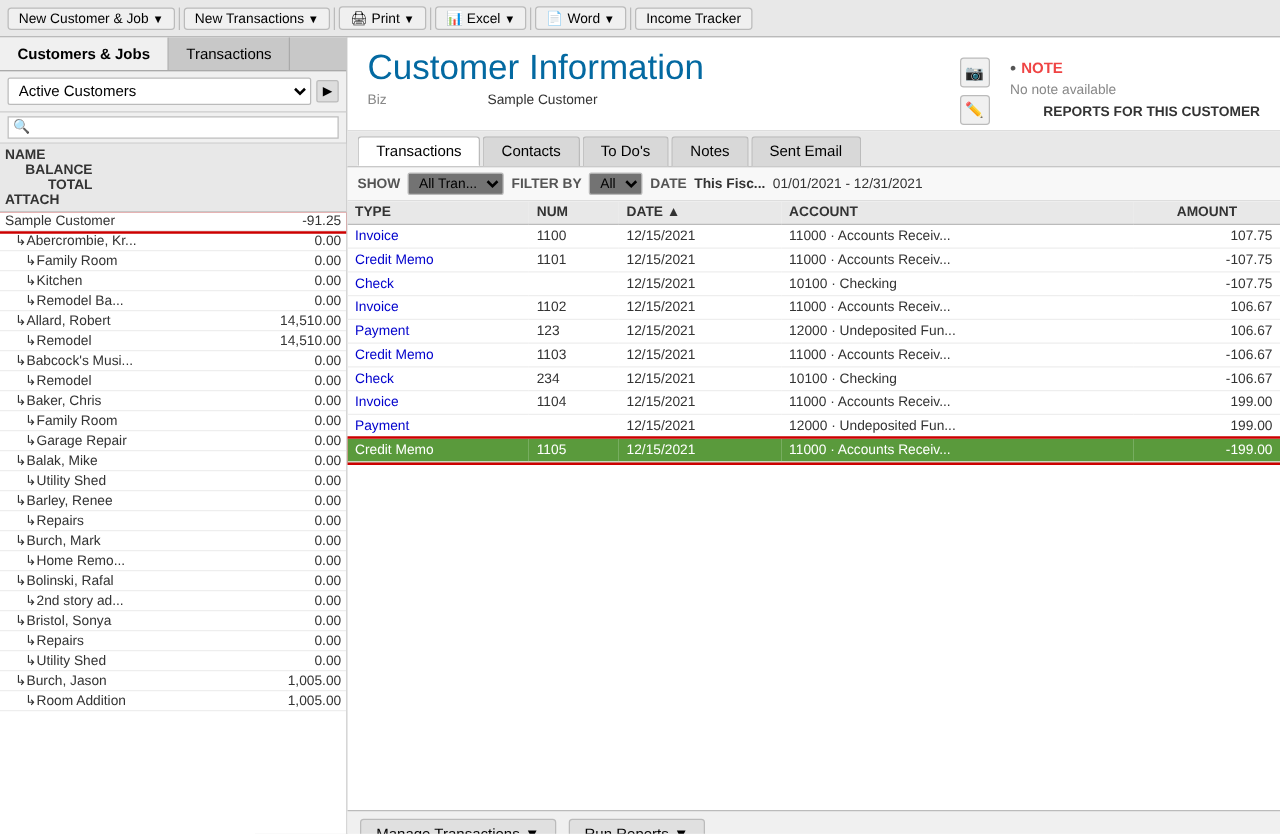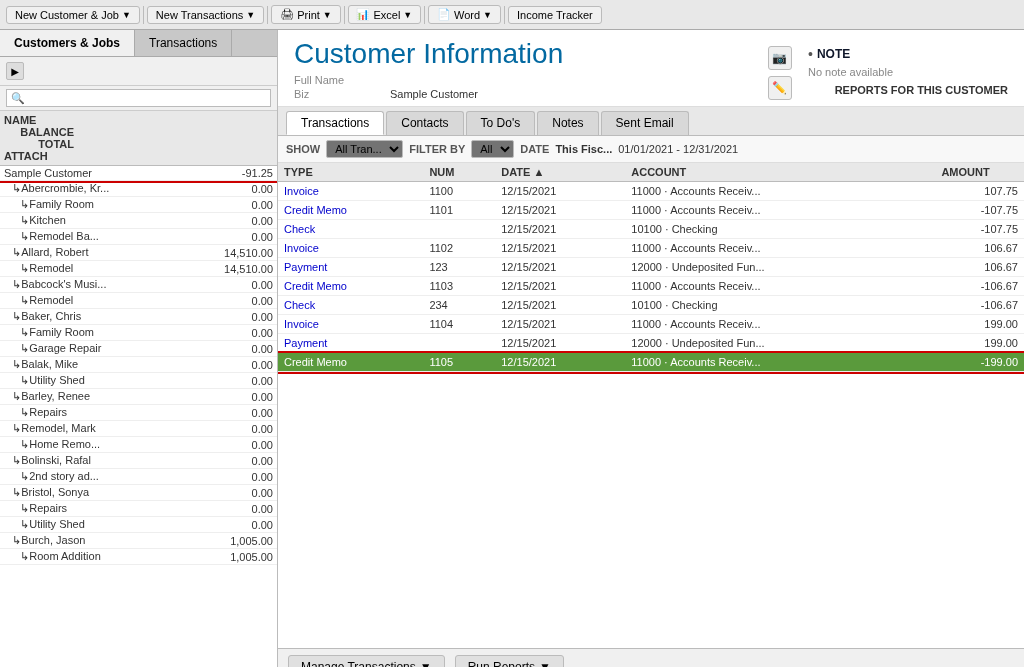--- a/index.html
+++ b/index.html
@@ -183,21 +183,21 @@
       align-items: flex-start;
       padding-top: 8px;
     }
     #note-label-row {
       display: flex;
       align-items: center;
       gap: 4px;
       margin-bottom: 4px;
     }
     .bullet { font-size: 14px; color: #555; }
-    .note-title { font-size: 12px; color: #0f172a; font-weight: bold; }
+    .note-title { font-size: 12px; color: #ef4444; font-weight: bold; }
     .note-text { font-size: 11px; color: #888; }
     #reports-label {
       font-size: 11px;
       color: #333;
       font-weight: bold;
       margin-top: 6px;
       text-align: right;
       align-self: flex-end;
     }
     #header-icons {
@@ -364,20 +364,23 @@
   <div id="left-panel">
     <div id="tab-row">
       <div class="left-tab active">
         <span>Customers &amp; Jobs</span>
       </div>
       <div class="left-tab">
         <span>Transactions</span>
       </div>
     </div>
     <div id="dropdown-row">
+      <select class="dropdown-select">
+        <option value="Active Customers">Active Customers</option>
+      </select>
       <div class="arrow-btn">▶</div>
     </div>
     <div id="search-row">
       <input type="text" id="search-input" class="search-input" placeholder="🔍" style="">
     </div>
     <div id="col-headers">
       <span class="col-name">NAME</span>
       <span class="col-balance">BALANCE TOTAL</span>
       <span class="col-attach">ATTACH</span>
     </div>
@@ -440,21 +443,21 @@
         </div>
         <div class="customer-row">
           <span class="cust-name" style="padding-left: 8px;">↳Barley, Renee</span>
           <span class="cust-balance">0.00</span>
         </div>
         <div class="customer-row">
           <span class="cust-name" style="padding-left: 16px;">↳Repairs</span>
           <span class="cust-balance">0.00</span>
         </div>
         <div class="customer-row">
-          <span class="cust-name" style="padding-left: 8px;">↳Remodel, Mark</span>
+          <span class="cust-name" style="padding-left: 8px;">↳Burch, Mark</span>
           <span class="cust-balance">0.00</span>
         </div>
         <div class="customer-row">
           <span class="cust-name" style="padding-left: 16px;">↳Home Remo...</span>
           <span class="cust-balance">0.00</span>
         </div>
         <div class="customer-row">
           <span class="cust-name" style="padding-left: 8px;">↳Bolinski, Rafal</span>
           <span class="cust-balance">0.00</span>
         </div>
@@ -483,24 +486,20 @@
           <span class="cust-balance">1,005.00</span>
         </div>
       </div>
   </div>
 
   <div id="right-panel">
     <div id="cust-header">
       <div id="cust-title-area">
         <div id="cust-title">Customer Information</div>
         <div id="cust-fields">
-          <div class="cust-field-row">
-            <span class="field-label">Full Name</span>
-            <span class="field-value"></span>
-          </div>
           <div class="cust-field-row">
             <span class="field-label">Biz</span>
             <span class="field-value">Sample Customer</span>
           </div>
         </div>
       </div>
       <div id="header-icons">
         <div class="header-icon-btn">📷</div>
         <div class="header-icon-btn">✏️</div>
       </div>

